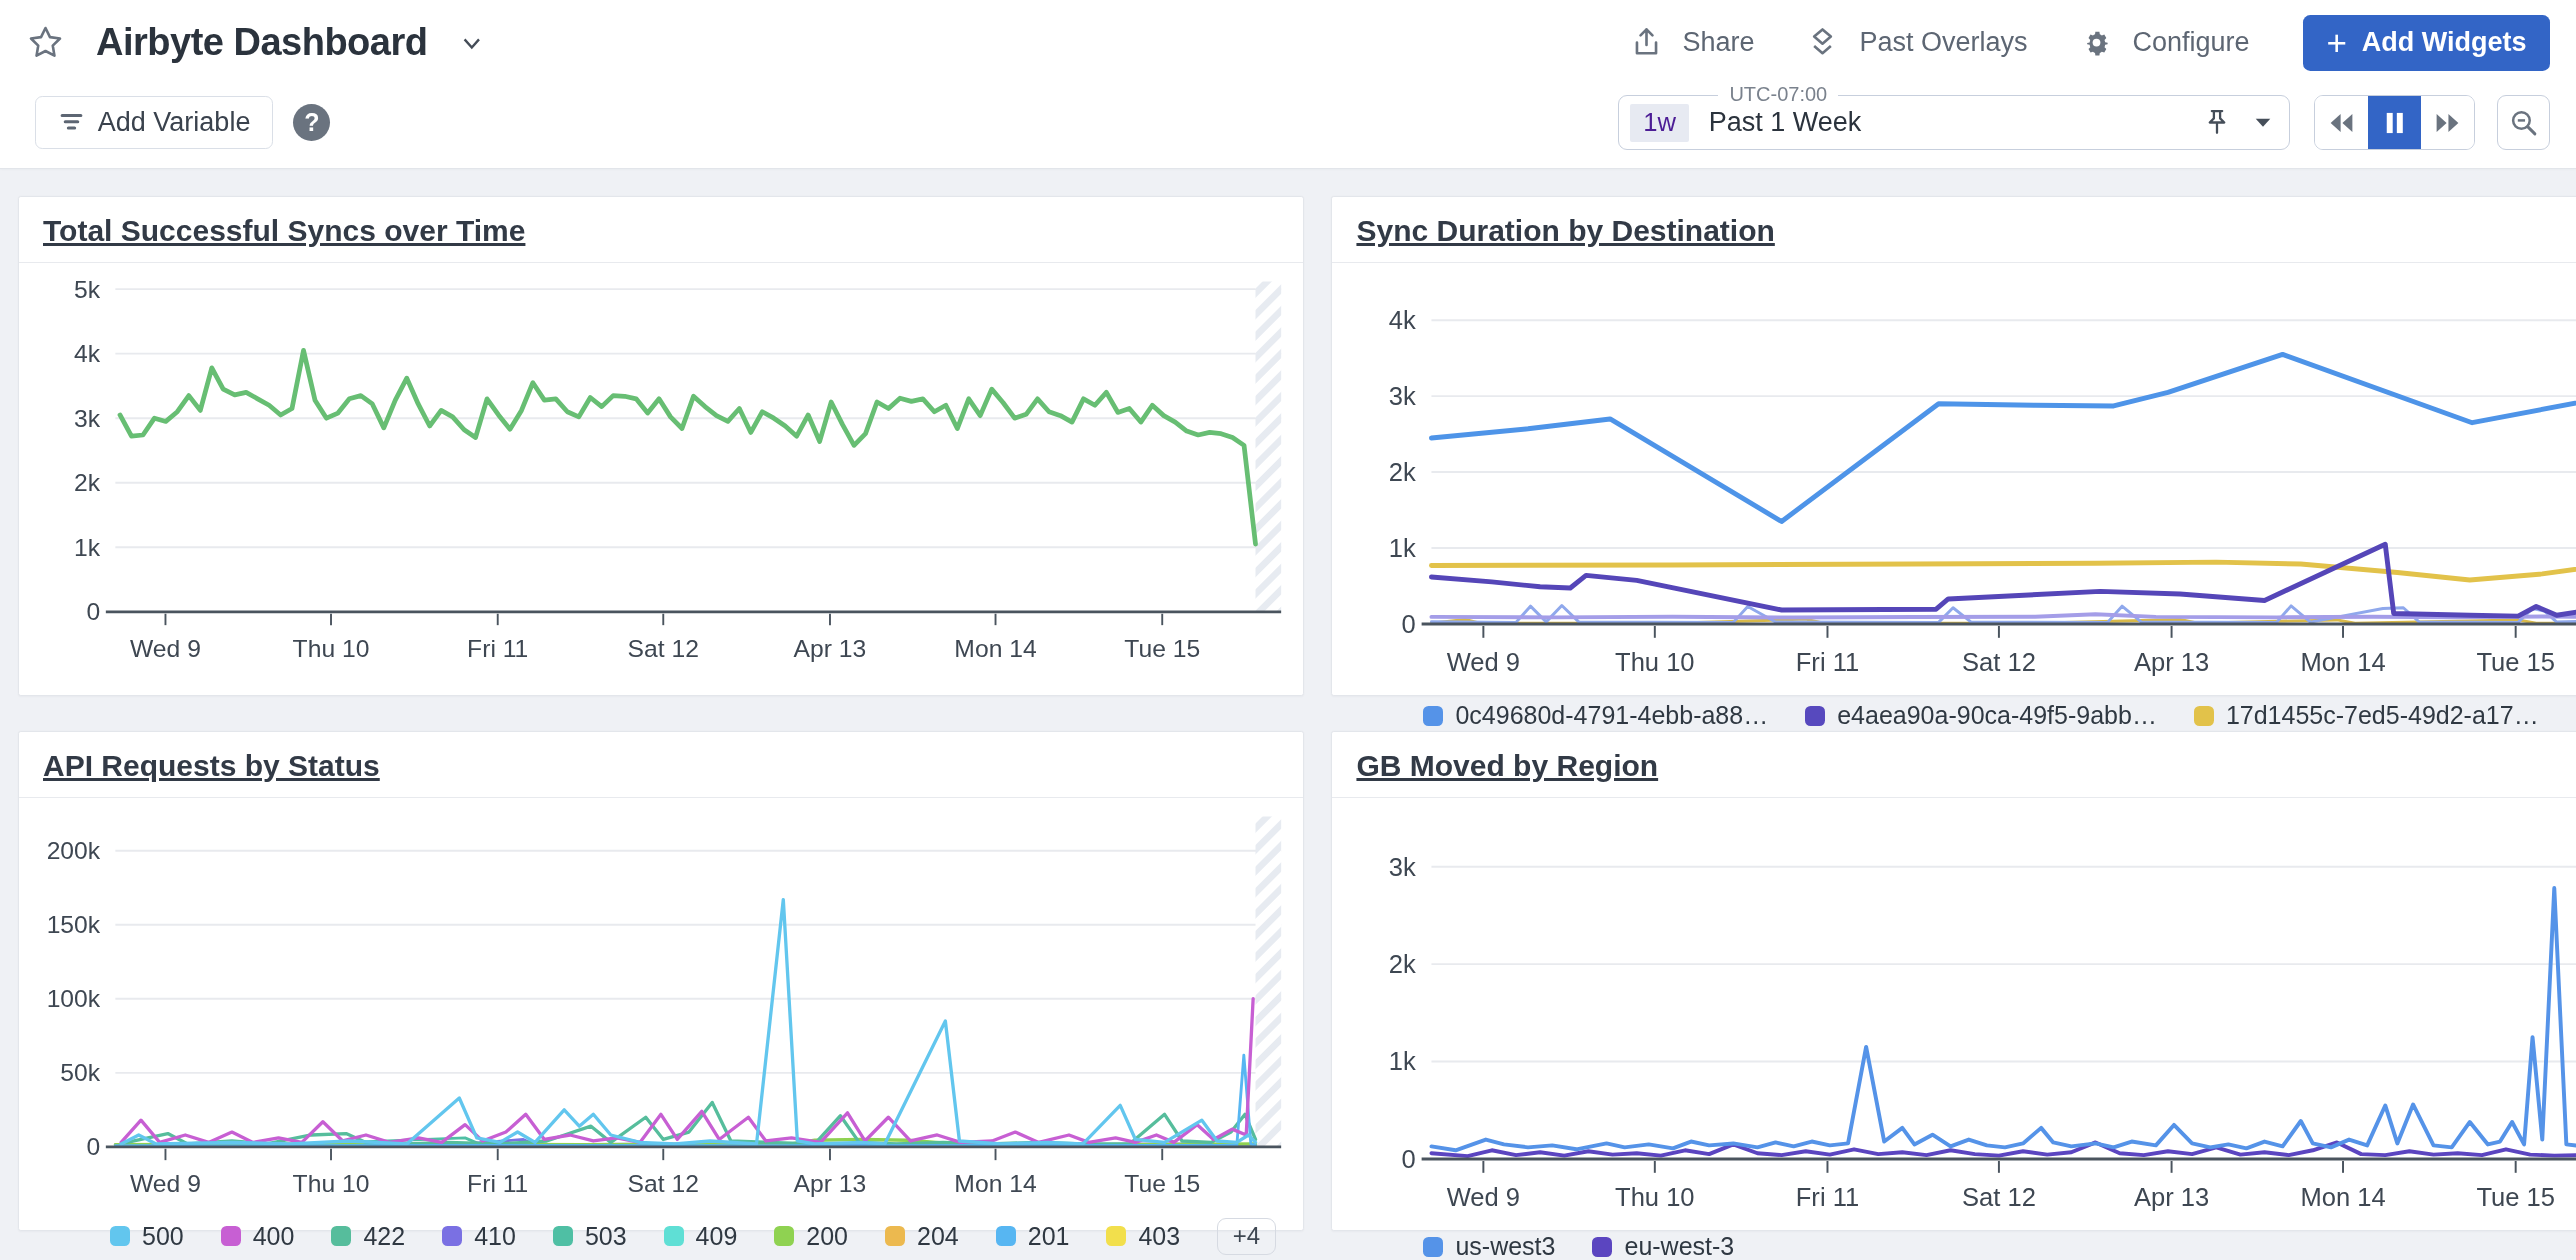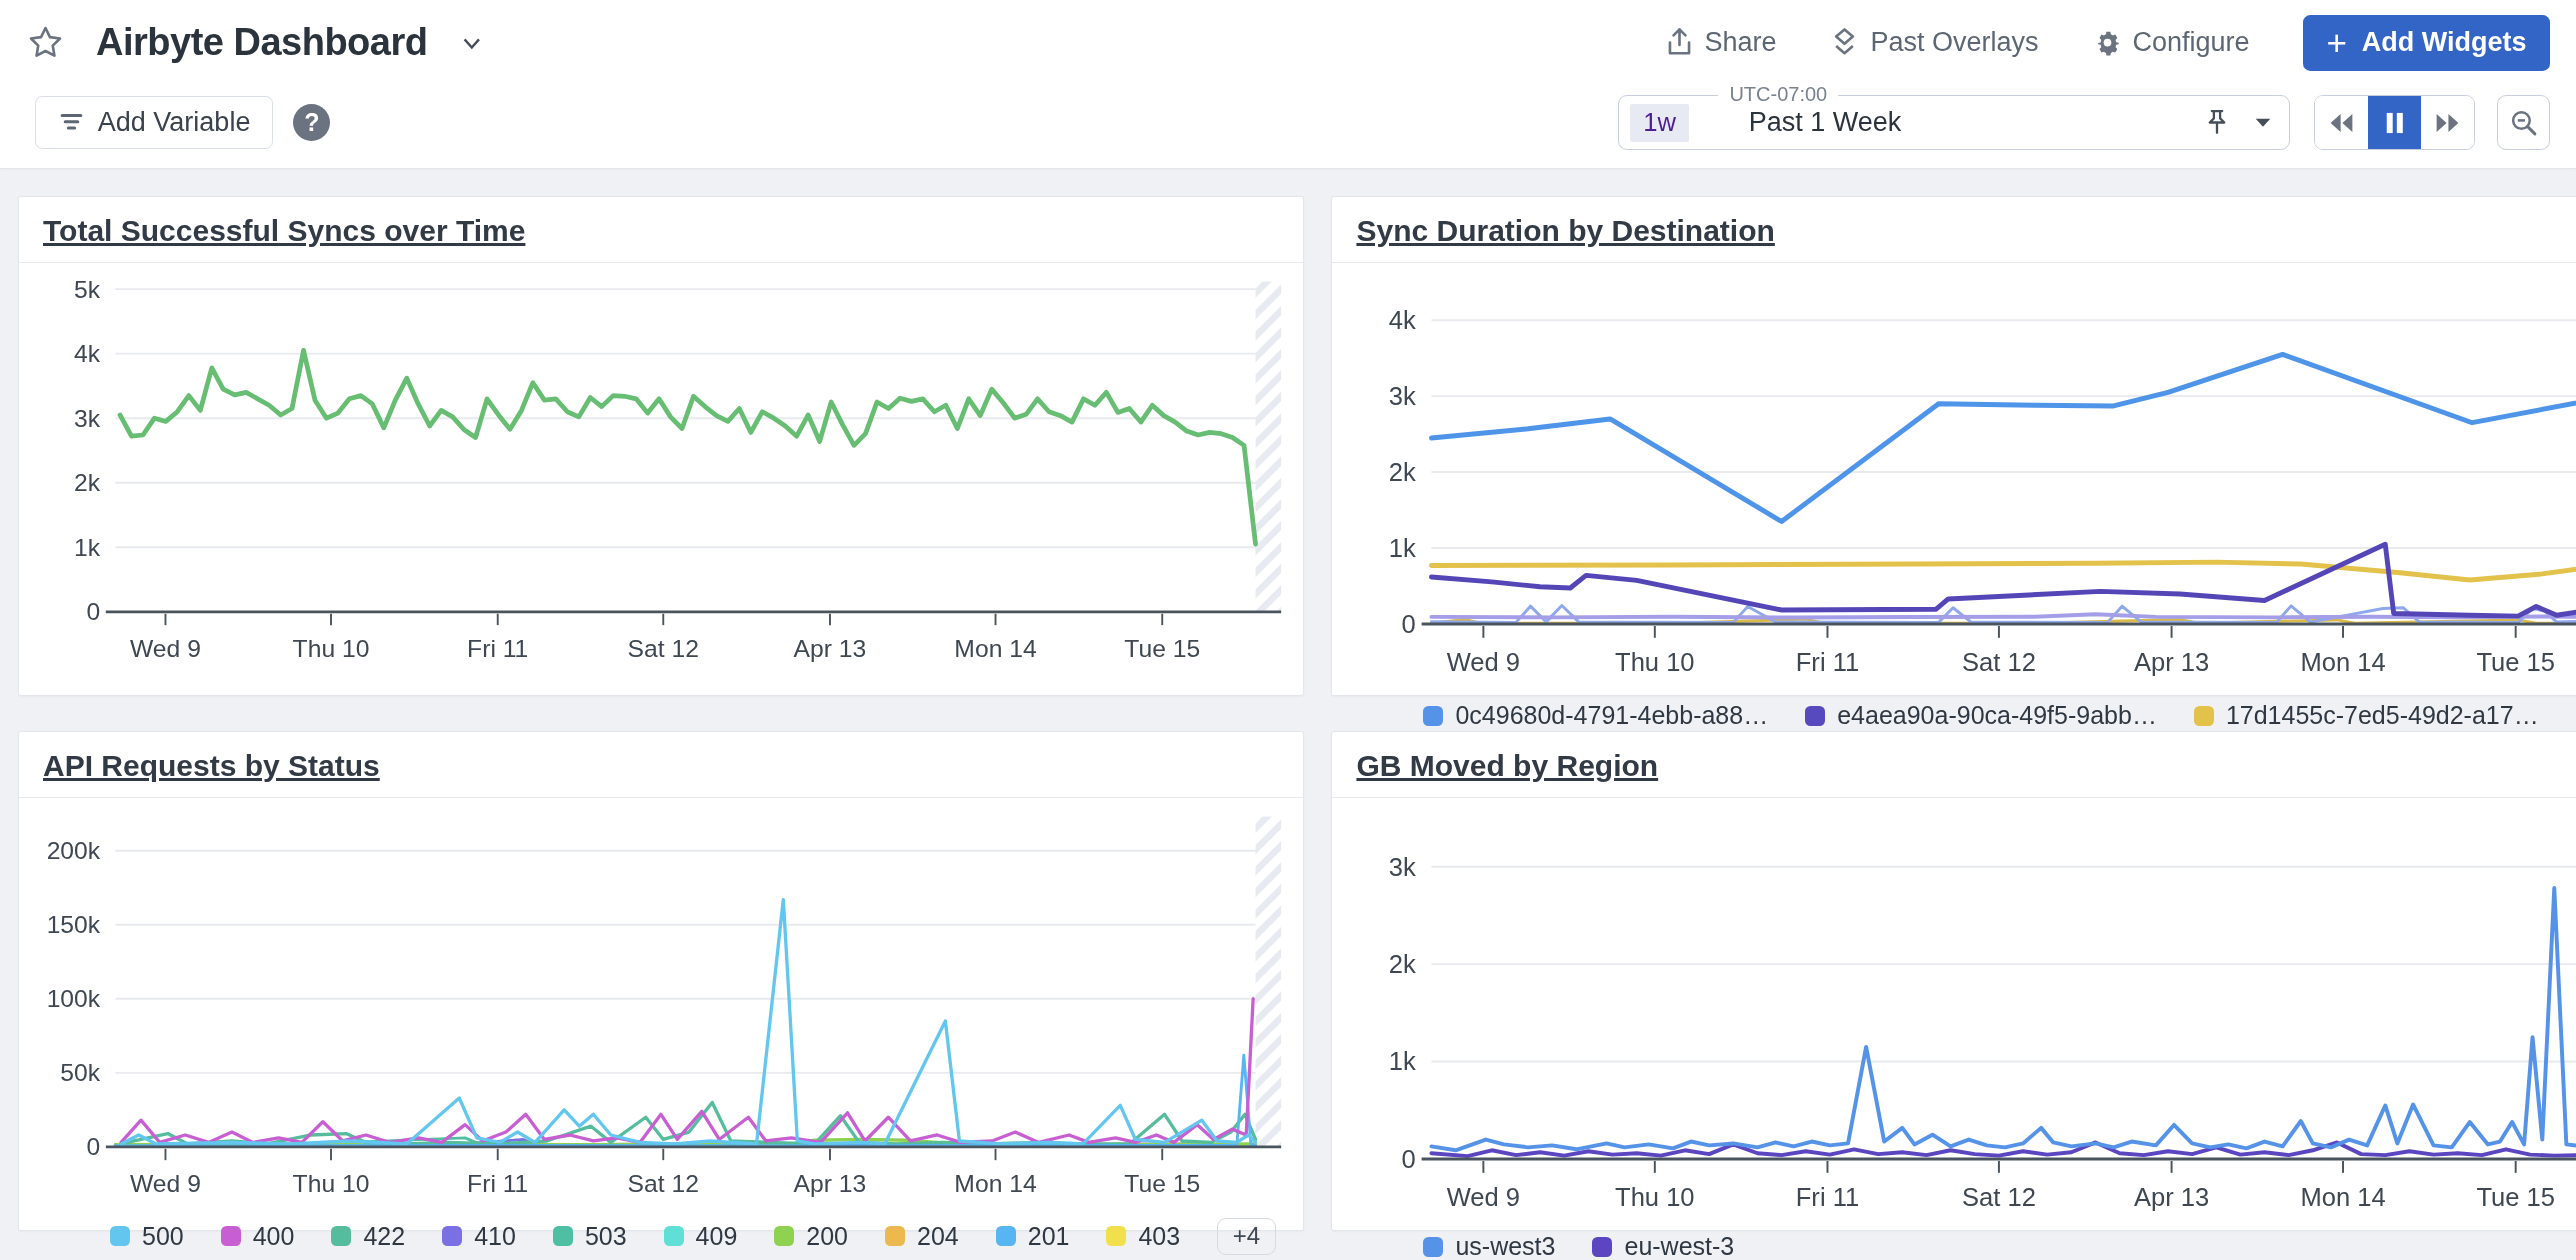--- a/index.html
+++ b/index.html
@@ -7,27 +7,27 @@
 
   
   .topbar { background:#ffffff; padding:14.6px 25.6px 18px 27px; border-bottom:0.9px solid #e2e5ea; box-shadow:0 0.9px 2.7px rgba(40,50,70,.06); }
   .row1 { display:flex; align-items:center; }
   .row2 { display:flex; align-items:center; margin-top:24px; }
   .dash-title-group { display:flex; align-items:center; gap:32px; }
   .dash-title { font-size:38px; font-weight:700; color:#2b333d; letter-spacing:-0.5px; }
   .icon { display:inline-flex; align-items:center; justify-content:center; }
   .spacer { flex:1; }
   .top-actions { display:flex; align-items:center; gap:53px; }
-  .action-link { display:flex; align-items:center; gap:10px; font-size:27px; color:#5d6673; cursor:pointer; }
+  .action-link { display:flex; align-items:center; gap:21px; font-size:27px; color:#5d6673; cursor:pointer; }
   .btn-primary { display:flex; align-items:center; gap:14.6px; background:#3365c6; color:#fff; font-size:27px; font-weight:700; border:none; border-radius:7.3px; padding:12.8px 24px; cursor:pointer; }
   .btn-primary .plus { font-size:35px; font-weight:400; line-height:27px; }
   .btn-outline { display:flex; align-items:center; gap:12.8px; background:#fff; border:1.8px solid #dadfe7; border-radius:7.3px; padding:10px 22px; font-size:27px; color:#3a424d; cursor:pointer;margin-left:8px; }
   .help-circle { width:37px; height:37px; border-radius:50%; background:#6a737f; color:#fff; font-size:25px; font-weight:700; display:flex; align-items:center; justify-content:center; margin-left:20px; cursor:pointer; }
 
-  .time-picker { position:relative; display:flex; align-items:center; width:672px; height:55px; border:1.8px solid #c7cfdd; border-radius:9px; background:#fff; padding:0 16.4px 0 11px; cursor:pointer;gap:40px; }
+  .time-picker { position:relative; display:flex; align-items:center; width:672px; height:55px; border:1.8px solid #c7cfdd; border-radius:9px; background:#fff; padding:0 16.4px 0 11px; cursor:pointer; }
   .tz-label { position:absolute; top:-13.7px; left:99px; background:#fff; padding:0 11px; font-size:20px; color:#7a828d; }
   .range-chip { background:#e7eaf2; border-radius:2px; padding:4.6px 12.8px; font-size:25.6px; color:#4c1d95; }
   .range-label { font-size:27px; color:#2b333d; margin-left:20px; }
   .picker-icons { margin-left:auto; display:flex; align-items:center; gap:24px; }
 
   .nav-group { display:flex; margin-left:24px; border:1.8px solid #c7cfdd; border-radius:9px; overflow:hidden; height:55px; }
   .nav-btn { width:53px; height:100%; display:flex; align-items:center; justify-content:center; background:#fff; cursor:pointer; }
   .nav-btn.active { background:#3365c6; }
   .sq-btn { width:53px; height:55px; margin-left:22px; border:1.8px solid #c7cfdd; border-radius:9px; background:#fff; display:flex; align-items:center; justify-content:center; cursor:pointer; }
 

